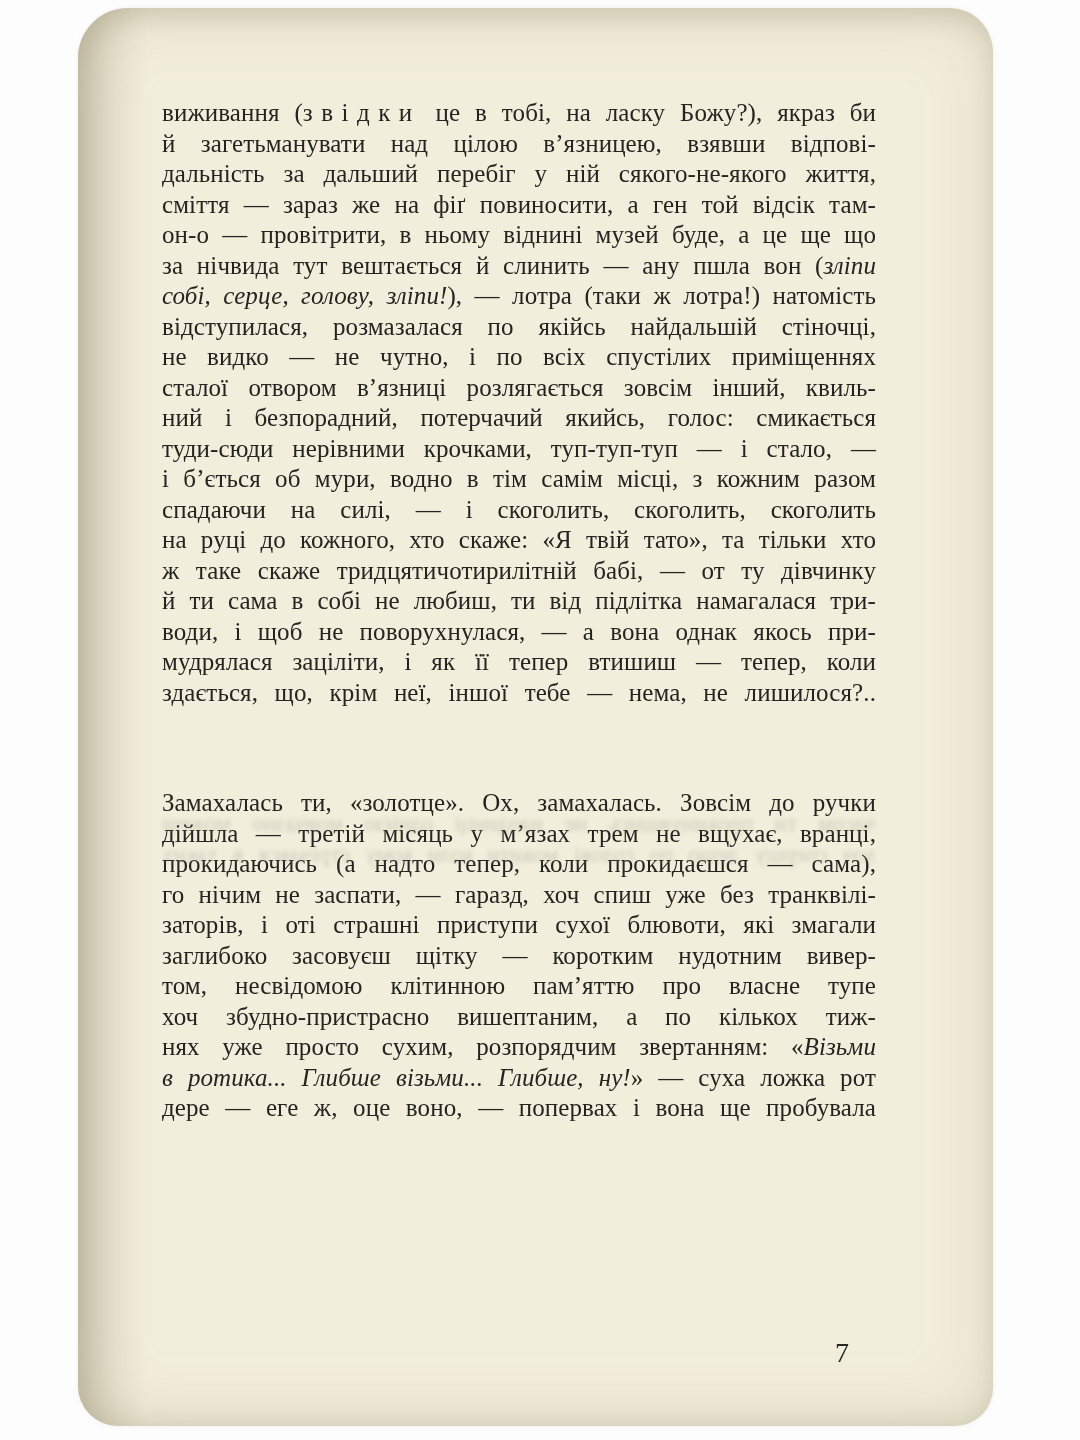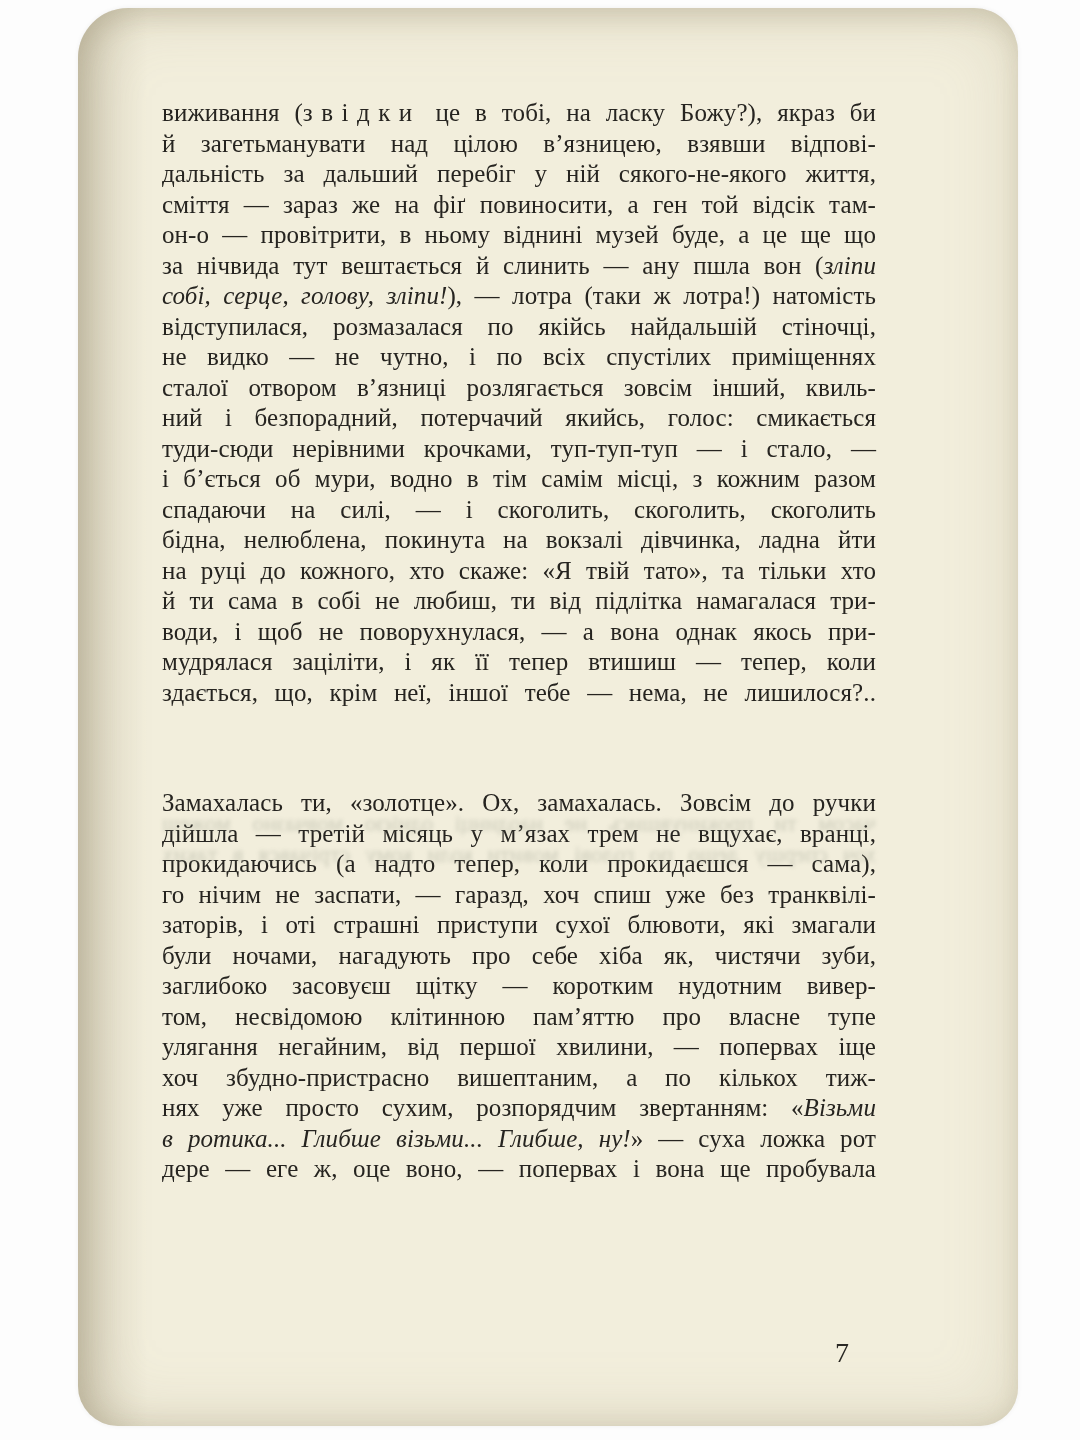--- a/index.html
+++ b/index.html
@@ -22,21 +22,20 @@
     left: 78px;
     top: 8px;
     width: 915px;
     height: 1418px;
     background: #f2eedc;
     border-radius: 50px 44px 38px 40px;
     box-shadow: inset 0 0 70px rgba(165,153,122,0.28),
                 inset 14px 0 30px rgba(130,118,92,0.20),
                 inset 0 10px 22px rgba(160,150,120,0.18),
                 0 0 5px rgba(0,0,0,0.06);
-    padding-left: 25px;
   }
   .page::before {
     content: "";
     position: absolute;
     left: 0; top: 0; bottom: 0;
     width: 70px;
     border-radius: 50px 0 0 40px;
     background: linear-gradient(90deg, rgba(140,128,100,0.22), rgba(140,128,100,0.0));
     pointer-events: none;
   }
@@ -107,37 +106,35 @@
           <div class="line"><span>он-о — провітрити, в ньому віднині музей буде, а це ще що</span></div>
           <div class="line"><span>за нічвида тут вештається й слинить — ану пшла вон (</span><span class="it">зліпи</span></div>
           <div class="line"><span class="it">собі, серце, голову, зліпи!</span><span>), — лотра (таки ж лотра!) натомість</span></div>
           <div class="line"><span>відступилася, розмазалася по якійсь найдальшій стіночці,</span></div>
           <div class="line"><span>не видко — не чутно, і по всіх спустілих приміщеннях</span></div>
           <div class="line"><span>сталої отвором в’язниці розлягається зовсім інший, квиль-</span></div>
           <div class="line"><span>ний і безпорадний, потерчачий якийсь, голос: смикається</span></div>
           <div class="line"><span>туди-сюди нерівними крочками, туп-туп-туп — і стало, —</span></div>
           <div class="line"><span>і б’ється об мури, водно в тім самім місці, з кожним разом</span></div>
           <div class="line"><span>спадаючи на силі, — і скоголить, скоголить, скоголить</span></div>
-          <div class="line"><span>бідна, нелюблена, покинута на вокзалі дівчинка, ладна йти</span></div>
           <div class="line"><span>на руці до кожного, хто скаже: «Я твій тато», та тільки хто</span></div>
+          <div class="line"><span>ж таке скаже тридцятичотирилітній бабі, — от ту дівчинку</span></div>
           <div class="line"><span>й ти сама в собі не любиш, ти від підлітка намагалася три-</span></div>
           <div class="line"><span>води, і щоб не поворухнулася, — а вона однак якось при-</span></div>
           <div class="line"><span>мудрялася заціліти, і як її тепер втишиш — тепер, коли</span></div>
           <div class="line"><span>здається, що, крім неї, іншої тебе — нема, не лишилося?..</span></div>
         </div>
       <div class="paragraph second">
           <div class="line"><span>Замахалась ти, «золотце». Ох, замахалась. Зовсім до ручки</span></div>
           <div class="line"><span>дійшла — третій місяць у м’язах трем не вщухає, вранці,</span></div>
           <div class="line"><span>прокидаючись (а надто тепер, коли прокидаєшся — сама),</span></div>
           <div class="line"><span>го нічим не заспати, — гаразд, хоч спиш уже без транквілі-</span></div>
           <div class="line"><span>заторів, і оті страшні приступи сухої блювоти, які змагали</span></div>
-          <div class="line"><span>були ночами, нагадують про себе хіба як, чистячи зуби,</span></div>
           <div class="line"><span>заглибоко засовуєш щітку — коротким нудотним вивер-</span></div>
           <div class="line"><span>том, несвідомою клітинною пам’яттю про власне тупе</span></div>
-          <div class="line"><span>улягання негайним, від першої хвилини, — попервах іще</span></div>
           <div class="line"><span>хоч збудно-пристрасно вишептаним, а по кількох тиж-</span></div>
           <div class="line"><span>нях уже просто сухим, розпорядчим звертанням: «</span><span class="it">Візьми</span></div>
           <div class="line"><span class="it">в ротика... Глибше візьми... Глибше, ну!</span><span>» — суха ложка рот</span></div>
           <div class="line"><span>дере — еге ж, оце воно, — попервах і вона ще пробувала</span></div>
         </div>
     </div>
 
     <div class="ghost">
         <div class="ghost-line">часом ти прокинувшись не наодинці однією мовчазно можеш</div>
         <div class="ghost-line">хоч спершу дещо по голові мовити коли кому стрічався в таких</div>

